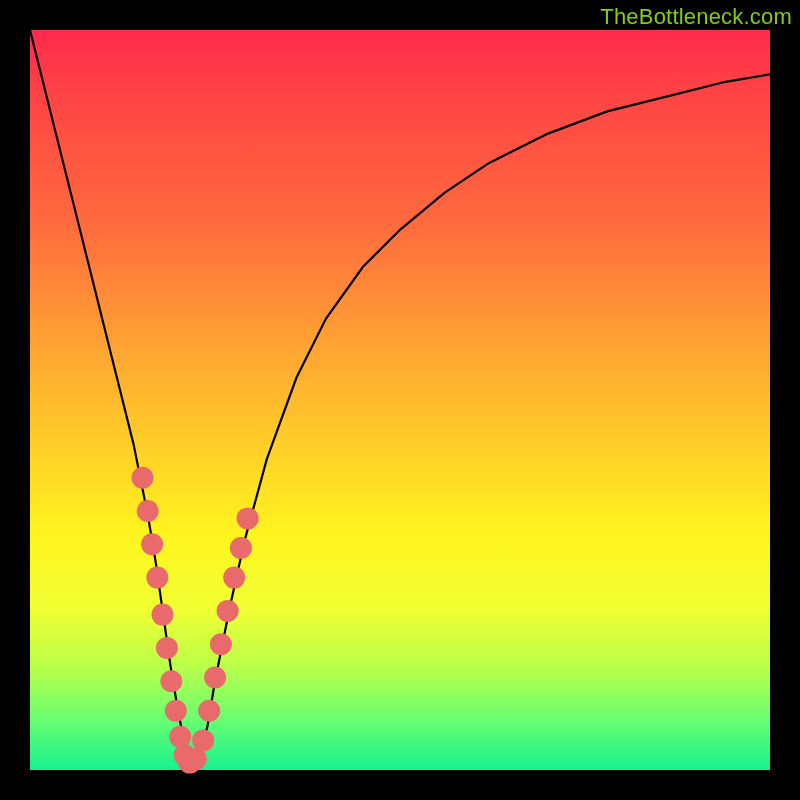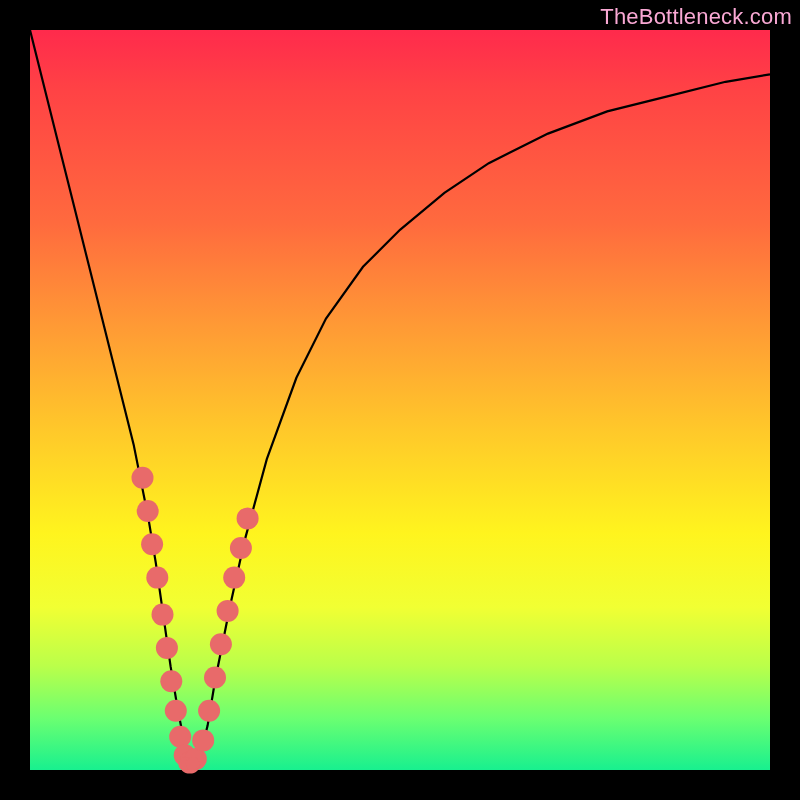--- a/index.html
+++ b/index.html
@@ -37,21 +37,21 @@
       #f1ff33 78%,
       #baff4a 86%,
       #6bff71 93%,
       #18f08f 100%
     );
   }
   .watermark {
     position: absolute;
     top: 4px;
     right: 8px;
-    color: #f9a8d4;
+    color: #84cc16;
     font-size: 22px;
     font-weight: 400;
     letter-spacing: 0.2px;
     user-select: none;
   }
   svg.curve {
     position: absolute;
     left: 0;
     top: 0;
     width: 740px;

